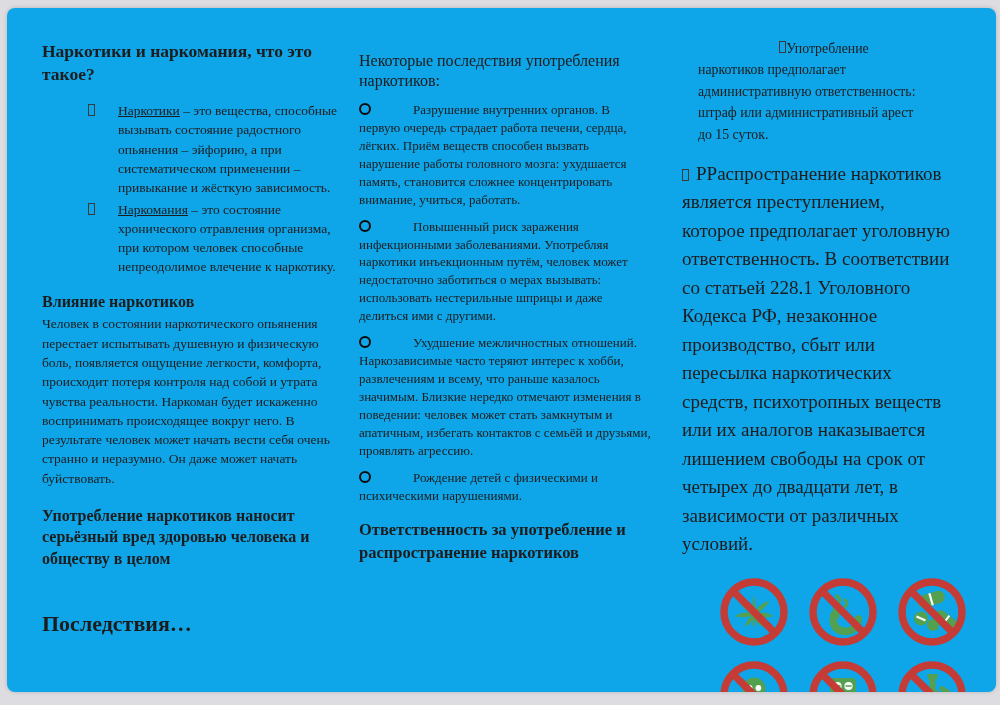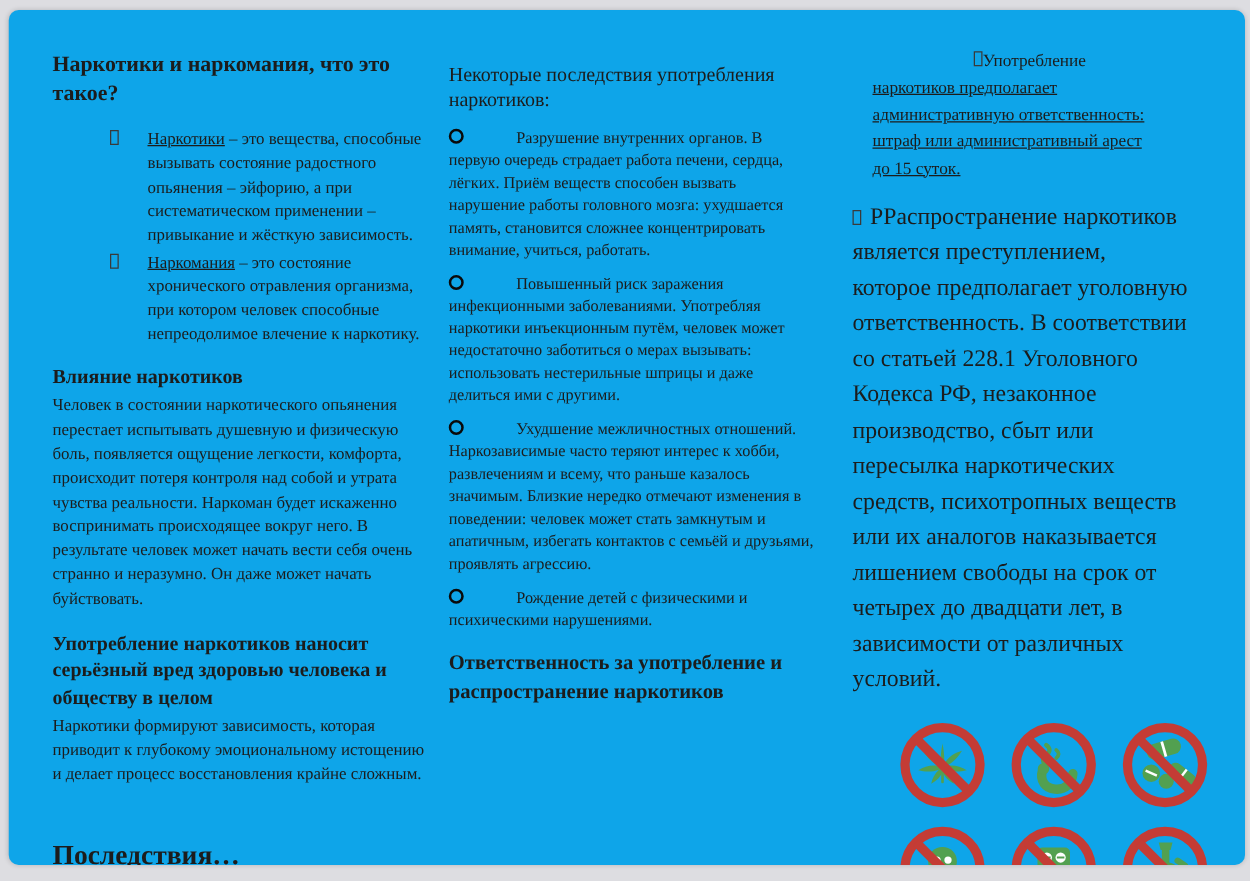--- a/index.html
+++ b/index.html
@@ -43,21 +43,21 @@
   .ring{
     display:inline-block;width:8px;height:8px;border:2.6px solid #0a0a0a;
     border-radius:50%;vertical-align:-1px;box-sizing:content-box;
   }
   .tab{display:inline-block;width:42px;}
   .resp-heading{font-size:16.5px;font-weight:bold;line-height:1.4;margin:13px 0 0;}
 
   
   .admin-first{display:flex;justify-content:center;align-items:baseline;
     padding:0 12px 0 22px;font-size:13.8px;line-height:1.55;}
-  .admin-rest{margin:0 34px 0 22px;font-size:13.8px;line-height:1.55;text-decoration:underline;}
+  .admin-rest{margin:0 34px 0 22px;font-size:13.8px;line-height:1.55;}
   .criminal-p{margin:15px 10px 0 6px;font-size:19px;line-height:1.5;}
   .criminal-p .tofu{margin-right:7px;}
 
   .signs{display:grid;grid-template-columns:repeat(3,72px);gap:11px 17px;
     margin:17px 0 0 42px;}
   .sign{width:72px;height:72px;}
   .oring{fill:none;stroke:#c43c35;stroke-width:7.4;}
   .oslash{stroke:#c43c35;stroke-width:7.4;}
   .gf{fill:#52a050;}
   .gs{fill:none;stroke:#52a050;}
@@ -85,21 +85,20 @@
         <span class="tofu"></span>
         <span class="term">Наркомания</span>
         <span>– это состояние хронического отравления организма, при котором человек способные непреодолимое влечение к наркотику.</span>
       </li>
     </ul>
 
     <h2 class="h2">Влияние наркотиков</h2>
     <p class="body-p">Человек в состоянии наркотического опьянения перестает испытывать душевную и физическую боль, появляется ощущение легкости, комфорта, происходит потеря контроля над собой и утрата чувства реальности. Наркоман будет искаженно воспринимать происходящее вокруг него. В результате человек может начать вести себя очень странно и неразумно. Он даже может начать буйствовать.</p>
 
     <h2 class="h2 multiline">Употребление наркотиков наносит серьёзный вред здоровью человека и обществу в целом</h2>
-    <p class="body-p">Наркотики формируют зависимость, которая приводит к глубокому эмоциональному истощению и делает процесс восстановления крайне сложным.</p>
 
     <h2 class="last-heading">Последствия…</h2>
   </div>
 
   <div class="col col2">
 
     <h2 class="c2-heading">Некоторые последствия употребления наркотиков:</h2>
 
     <p class="bullet-p"><span class="ring"></span><span class="tab"></span><span>Разрушение внутренних органов. В первую очередь страдает работа печени, сердца, лёгких. Приём веществ способен вызвать нарушение работы головного мозга: ухудшается память, становится сложнее концентрировать внимание, учиться, работать.</span></p>
 

